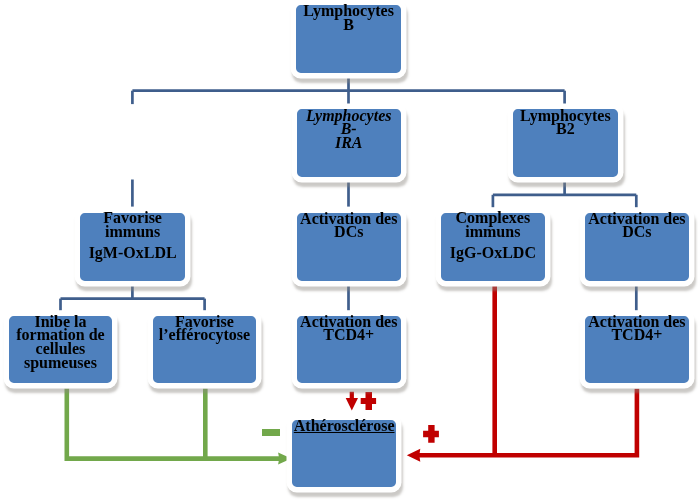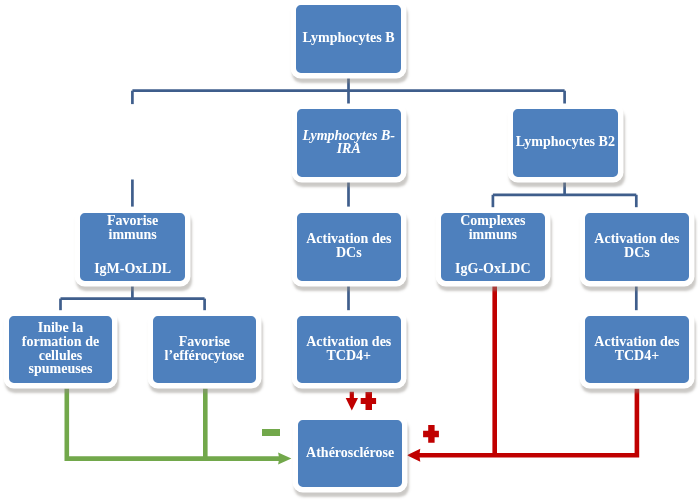--- a/index.html
+++ b/index.html
@@ -4,26 +4,26 @@
 <title>Diagram</title>
 <style>
   html,body{margin:0;padding:0;}
   body{width:698px;height:503px;background:#ffffff;overflow:hidden;
        font-family:"Liberation Serif", serif;}
   #stage{position:relative;width:698px;height:503px;}
   .node{position:absolute;background:#4E80BD;border-radius:9.8px;
         border:5.0px solid #ffffff;
         box-shadow:0 0 0 0.5px rgba(255,255,255,1),
                    1.5px 5.0px 2.5px rgba(140,135,129,0.45);
-        display:flex;align-items:center;justify-content:center;text-align:center;
-        color:#ffffff;font-weight:bold;line-height:13.6px;font-size:14px;
+        display:flex;align-items:flex-start;justify-content:center;text-align:center;
+        color:#000000;font-weight:bold;line-height:13.6px;font-size:16px;
         box-sizing:content-box;
         text-shadow:none;}
   .node > div, .node > span{position:relative;top:-0.8px;}
-  .node .sp{margin-top:21px;}
+  .node .sp{margin-top:8px;}
   .node .three-line{top:-1.6px;}
   svg.links{position:absolute;left:0;top:0;width:698px;height:503px;}
 </style>
 </head>
 <body>
 
 <div id="stage">
 
   <svg class="links" viewBox="0 0 698 503">
     <g class="blue-links" stroke="#3F5E8C" stroke-width="2.7" fill="none" stroke-linecap="butt">
@@ -138,17 +138,17 @@
     </div>
   </div>
 
   <div class="node" style="left:579.5px;top:310.6px;width:104.8px;height:67.6px;">
     <div>
       <div>Activation des</div>
       <div>TCD4+</div>
     </div>
   </div>
 
-  <div class="node" style="left:293px;top:414.7px;width:104.3px;height:67.8px;">
+  <div class="node" style="left:287px;top:414.7px;width:104.3px;height:67.8px;text-decoration:underline;">
     <span>Athérosclérose</span>
   </div>
 
 </div>
 
 </body></html>

